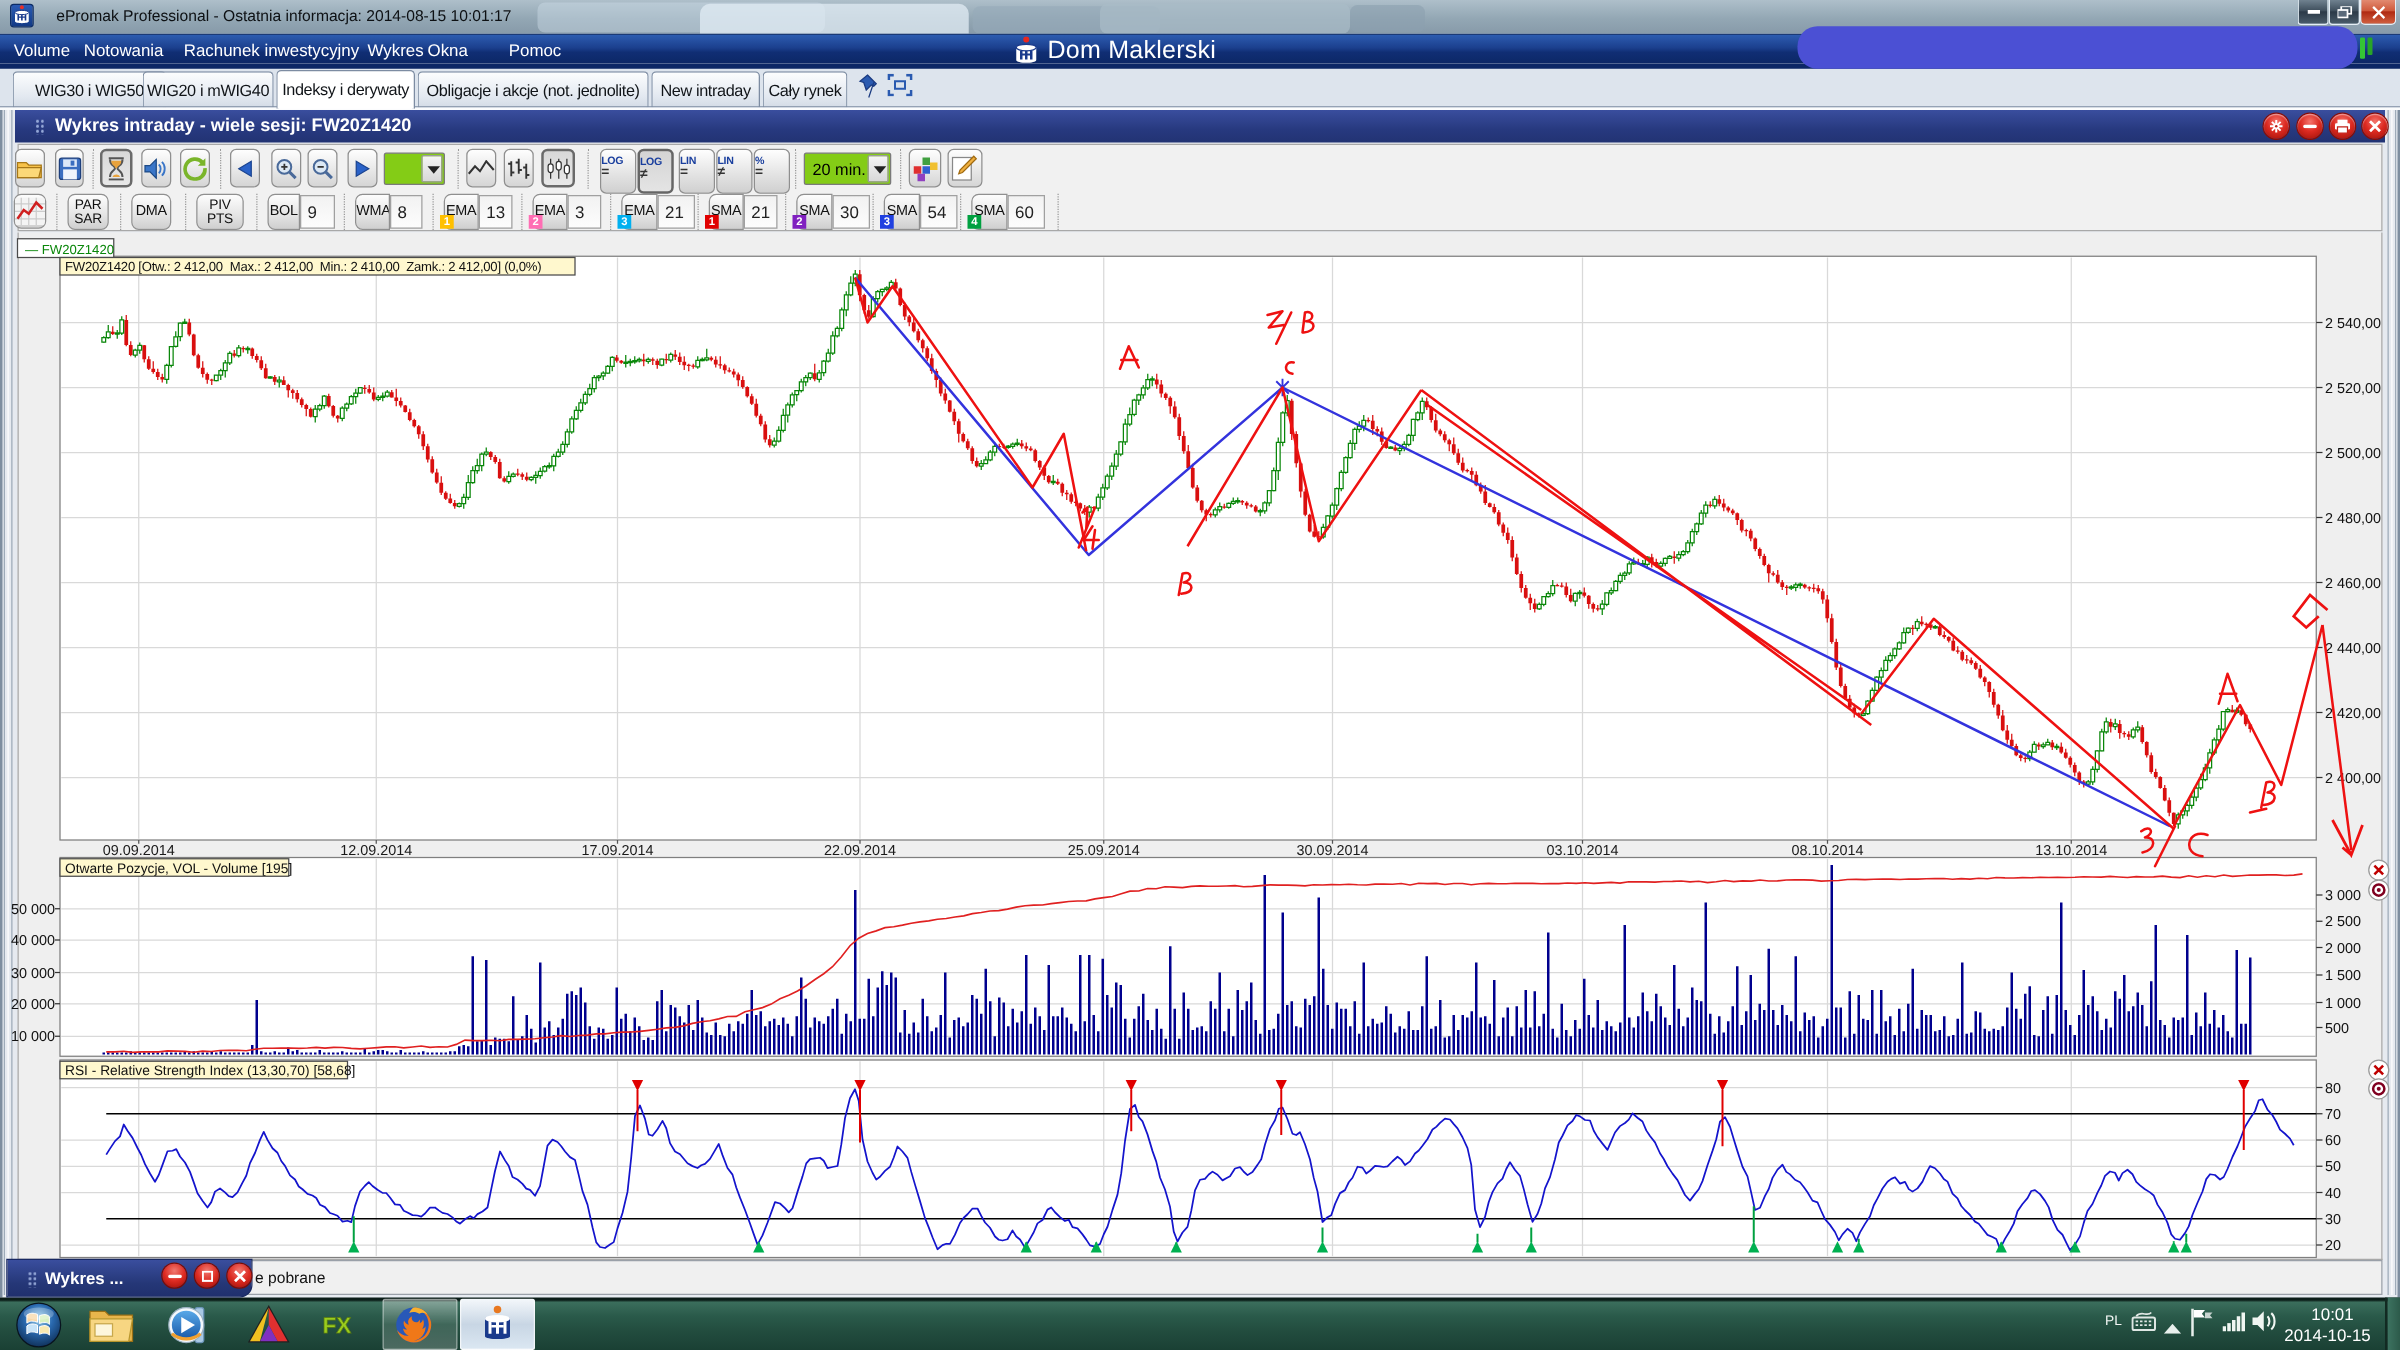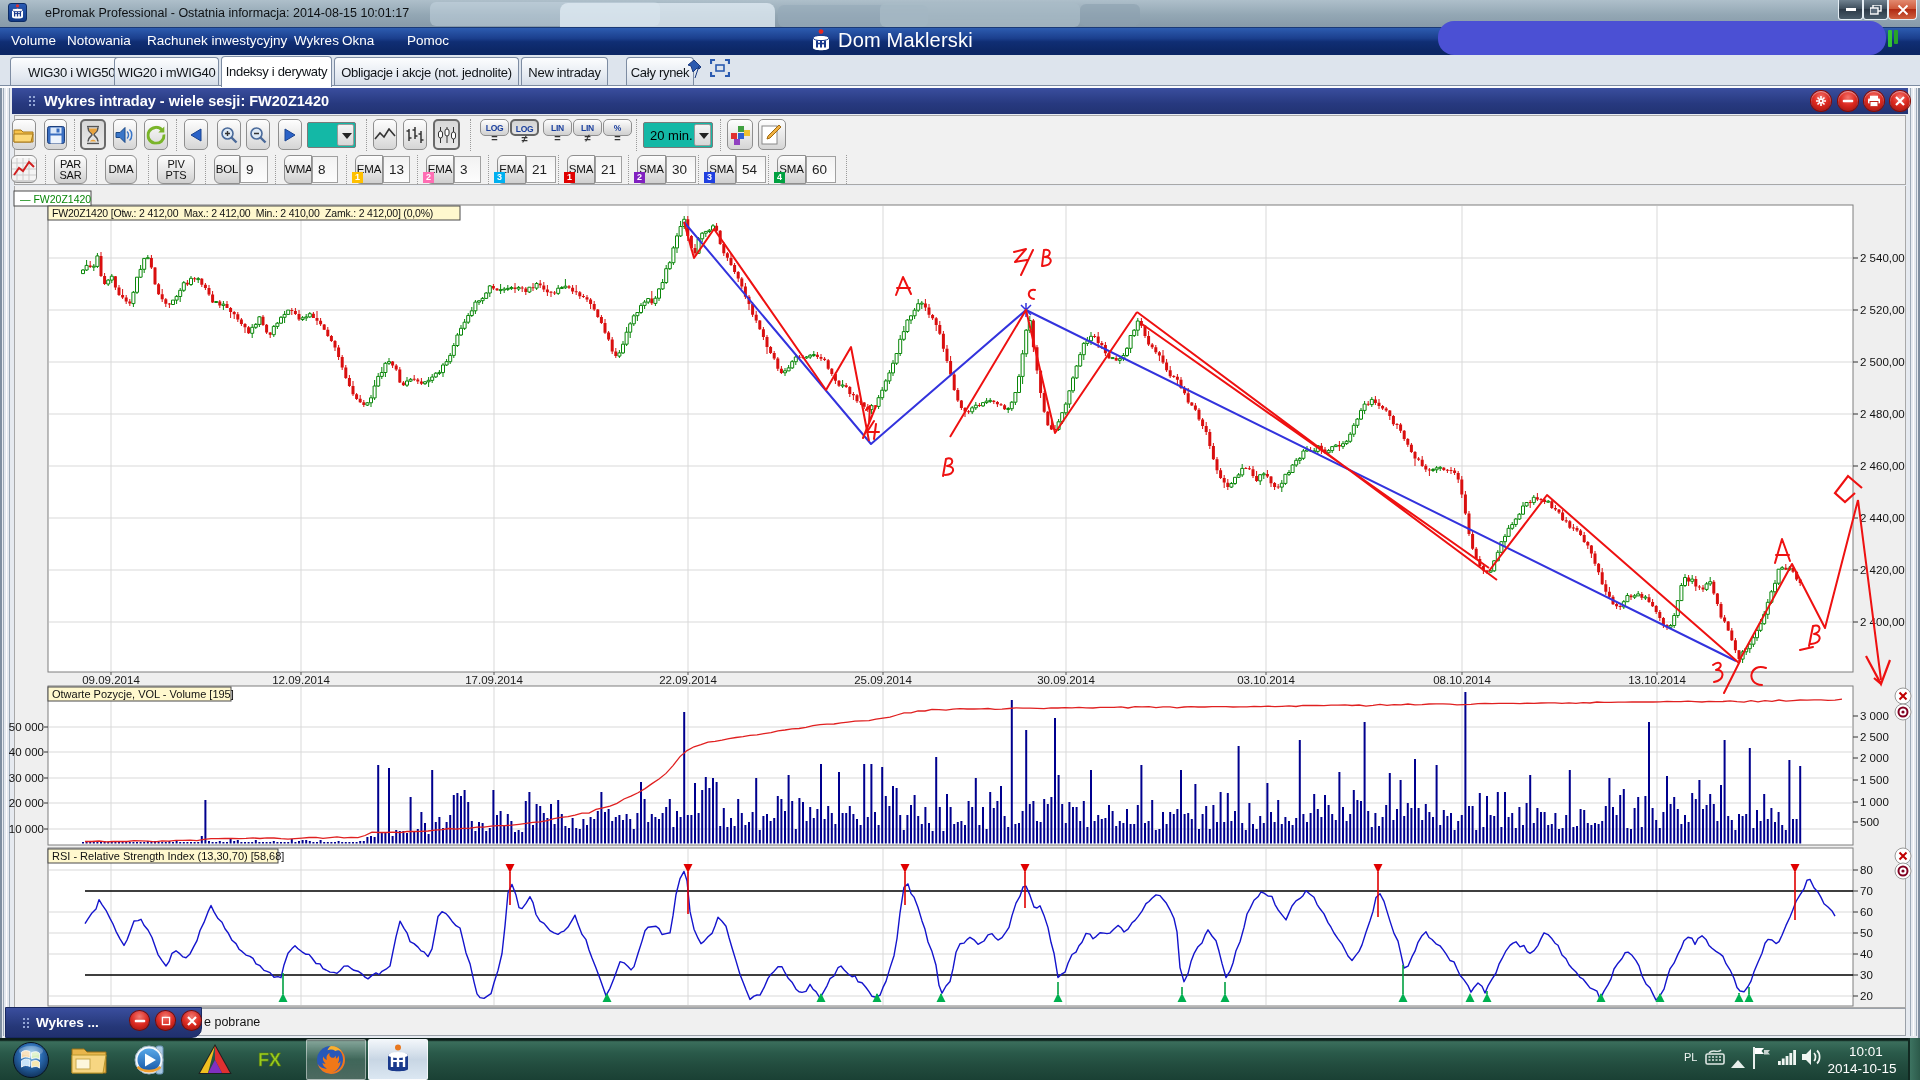--- a/index.html
+++ b/index.html
@@ -30,24 +30,24 @@
 .redbtn{position:absolute;width:20px;height:20px;border-radius:50%;background:radial-gradient(circle at 50% 32%,#f4756d 0%,#dd2b22 45%,#9c0f06 100%);box-shadow:inset 0 1px 1px rgba(255,255,255,.5), 0 0 0 1px #8c0c04;color:#fff}
 .redbtn svg{position:absolute;left:50%;top:50%;transform:translate(-50%,-50%)}
 #toolwrap{left:14px;top:115px;width:1892px;height:70px;background:#f1f1f1;border:1px solid #a8a8a8}
 .tbtn{position:absolute;height:31px;background:linear-gradient(180deg,#fefefe,#e8e8e8 55%,#d5d5d5);border:1px solid #8f8f8f;border-radius:5px}
 .tbtn.pressed{background:linear-gradient(180deg,#d8d8d8,#e8e8e8);border:2px solid #6a6a6a}
 .tbtn svg{position:absolute;left:50%;top:50%;transform:translate(-50%,-50%)}
 .sep{position:absolute;width:1px;border-left:1px dotted #9a9a9a}
 .ibtn{position:absolute;height:29px;background:linear-gradient(180deg,#fdfdfd,#e4e4e4 60%,#cfcfcf);border:1px solid #909090;border-radius:6px;font-size:11.5px;letter-spacing:-0.2px;color:#111;text-align:center;white-space:nowrap;overflow:hidden}
 .ifield{position:absolute;height:27px;background:linear-gradient(180deg,#f2f2f2,#fdfdfd);border:1px solid #a0a0a0;font-size:13.5px;color:#222;text-align:left;padding:5px 0 0 5px}
 .csq{position:absolute;width:11px;height:11px;font-size:9px;font-weight:bold;color:#fff;text-align:center;line-height:11px;z-index:3}
-.combo{position:absolute;height:26px;background:#14b8a6;border:1px solid #7a7a7a;border-radius:2px}
+.combo{position:absolute;height:26px;background:#84cc16;border:1px solid #7a7a7a;border-radius:2px}
 .combo .arr{position:absolute;right:1px;top:1px;width:17px;height:22px;background:linear-gradient(180deg,#f5f5f5,#d8d8d8);border:1px solid #9a9a9a;border-radius:2px}
 .combo .arr:after{content:"";position:absolute;left:4px;top:8px;border:5px solid transparent;border-top:6px solid #222}
-.lbtn{position:absolute;width:29px;height:17px;background:linear-gradient(180deg,#fefefe,#e2e2e2 60%,#d0d0d0);border:1px solid #8f8f8f;border-radius:5px;text-align:center}
+.lbtn{position:absolute;width:29px;height:36px;background:linear-gradient(180deg,#fefefe,#e2e2e2 60%,#d0d0d0);border:1px solid #8f8f8f;border-radius:5px;text-align:left}
 .lbtn .a{font-size:8.5px;font-weight:bold;color:#1a3f9e;display:block;margin-top:3px;letter-spacing:-.3px}
 .lbtn .b{font-size:11px;font-weight:bold;color:#333;display:block;margin-top:-1px}
 .lbtn.pressed{background:linear-gradient(180deg,#d4d4d4,#e4e4e4);border:2px solid #666}
 #chartbg{left:14px;top:186px;width:1892px;height:822px;background:#efefef;border:1px solid #a8a8a8;border-top:none}
 #statusbar{left:14px;top:1008px;width:1892px;height:28px;background:#f0f0f0;border:1px solid #9aa0a8}
 #statustxt{left:204px;top:1015px;font-size:12.5px;color:#111}
 #miniwin{left:5px;top:1007px;width:197px;height:31px;background:linear-gradient(180deg,#3a4e9e,#253777 65%,#20306e);border-radius:0 0 10px 0;border:1px solid #182861;z-index:8}
 #miniwin .t{position:absolute;left:30px;top:7px;font-size:13.5px;font-weight:bold;color:#fff}
 .redbtn2{position:absolute;width:19px;height:19px;border-radius:50%;background:radial-gradient(circle at 50% 30%,#f07a72 0%,#dd2b22 50%,#9a0e05 100%);box-shadow:0 0 0 1px #7d0b03;color:#fff}
 .redbtn2 svg{position:absolute;left:50%;top:50%;transform:translate(-50%,-50%)}
@@ -115,21 +115,21 @@
 <div id="censor" class="abs"></div>
 <div class="gbar abs" style="left:1888px;height:17px"></div>
 <div class="gbar abs" style="left:1894px;height:14px;background:#28a428"></div>
 <div id="tabbar" class="abs"></div>
 <div id="tabnavy" class="abs"></div>
 <div class="tab abs" style="left:10px;width:123px">WIG30 i WIG50</div>
 <div class="tab abs" style="left:114px;width:105px">WIG20 i mWIG40</div>
 <div class="tab abs sel" style="left:221px;width:111px">Indeksy i derywaty</div>
 <div class="tab abs" style="left:334px;width:185px">Obligacje i akcje (not. jednolite)</div>
 <div class="tab abs" style="left:521px;width:87px">New intraday</div>
-<div class="tab abs" style="left:626px;width:68px">Cały rynek</div>
+<div class="tab abs" style="left:610px;width:68px">Cały rynek</div>
 <svg class="abs" style="left:686px;top:57px" width="18" height="22" viewBox="0 0 18 22">
     <path d="M9 21L13 9M8 3l7 7-2 2-2-1-4 4-2-6-3-1z" fill="#2a5ab0" stroke="#1a3a80"></path>
   </svg>
 <svg class="abs" style="left:710px;top:59px" width="20" height="18" viewBox="0 0 20 18">
     <path d="M1 5V1h4M15 1h4v4M19 13v4h-4M5 17H1v-4" stroke="#2a5ab0" stroke-width="2.2" fill="none"></path>
     <rect x="6" y="6" width="8" height="6" fill="none" stroke="#2a5ab0" stroke-width="1.6"></rect>
   </svg>
 <div id="tabline" class="abs"></div>
 <div id="tabwhite" class="abs"></div>
 <div id="framel" class="abs"></div>

